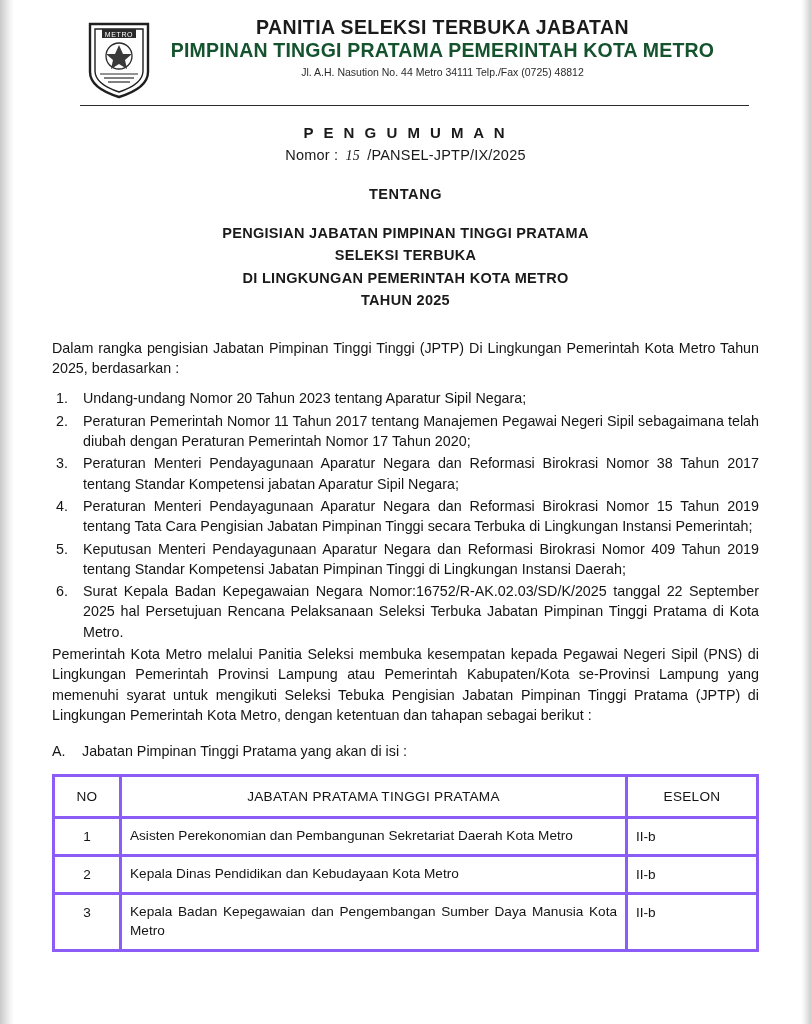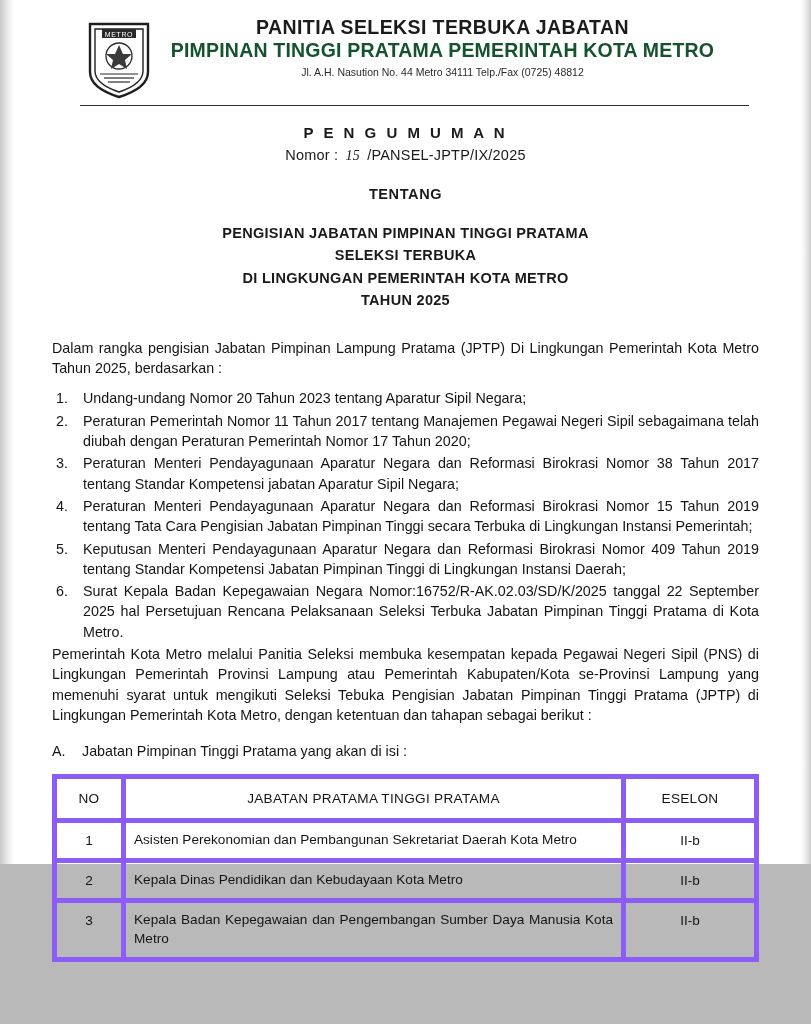--- a/index.html
+++ b/index.html
@@ -9,21 +9,21 @@
   }
   body {
     width: 811px;
     height: 1024px;
     font-family: "Liberation Sans", sans-serif;
     overflow: hidden;
   }
   .page {
     position: relative;
     width: 811px;
-    height: 864px;
+    height: 1024px;
     background: #ffffff;
     box-sizing: border-box;
     padding: 10px 52px 0 52px;
     color: #1a1a1a;
   }
   .page::before {
     content: "";
     position: absolute;
     left: 0; top: 0; bottom: 0;
     width: 14px;
@@ -160,32 +160,32 @@
   .section-a .letter { width: 30px; flex: 0 0 30px; }
 
   
   table.jabatan {
     margin-top: 12px;
     width: 100%;
     border-collapse: collapse;
     font-size: 13.6px;
   }
   table.jabatan th, table.jabatan td {
-    border: 5px solid #8b5cf6;
+    border: 3px solid #8b5cf6;
     padding: 8px 8px;
     vertical-align: top;
   }
   table.jabatan th {
     text-align: center;
     font-weight: normal;
     letter-spacing: .3px;
     padding: 10px 6px;
   }
   .col-no { width: 48px; text-align: center; }
-  .col-esl { width: 112px; text-align: center; }
+  .col-esl { width: 112px; text-align: left; }
   td.col-jab { text-align: justify; line-height: 1.38; }
 </style>
 </head>
 <body>
 
 <div class="page">
 
   <div class="letterhead">
     <div class="logo">
       <svg width="70" height="80" viewBox="0 0 70 80" aria-hidden="true">
@@ -218,21 +218,21 @@
     <div class="t-tentang">TENTANG</div>
     <div class="t-sub">
       <div>PENGISIAN JABATAN PIMPINAN TINGGI PRATAMA</div>
       <div>SELEKSI TERBUKA</div>
       <div>DI LINGKUNGAN PEMERINTAH KOTA METRO</div>
       <div>TAHUN 2025</div>
     </div>
   </div>
 
   <div class="body">
-    <p class="para">Dalam rangka pengisian Jabatan Pimpinan Lampung Pratama (JPTP) Di Lingkungan Pemerintah Kota Metro Tahun 2025, berdasarkan :</p>
+    <p class="para">Dalam rangka pengisian Jabatan Pimpinan Tinggi Tinggi (JPTP) Di Lingkungan Pemerintah Kota Metro Tahun 2025, berdasarkan :</p>
 
     <ol class="legal">
       <li><span class="num">1.</span><span>Undang-undang Nomor 20 Tahun 2023 tentang Aparatur Sipil Negara;</span></li>
       <li><span class="num">2.</span><span>Peraturan Pemerintah Nomor 11 Tahun 2017 tentang Manajemen Pegawai Negeri Sipil sebagaimana telah diubah dengan Peraturan Pemerintah Nomor 17 Tahun 2020;</span></li>
       <li><span class="num">3.</span><span>Peraturan Menteri Pendayagunaan Aparatur Negara dan Reformasi Birokrasi Nomor 38 Tahun 2017 tentang Standar Kompetensi jabatan Aparatur Sipil Negara;</span></li>
       <li><span class="num">4.</span><span>Peraturan Menteri Pendayagunaan Aparatur Negara dan Reformasi Birokrasi Nomor 15 Tahun 2019 tentang Tata Cara Pengisian Jabatan Pimpinan Tinggi secara Terbuka di Lingkungan Instansi Pemerintah;</span></li>
       <li><span class="num">5.</span><span>Keputusan Menteri Pendayagunaan Aparatur Negara dan Reformasi Birokrasi Nomor 409 Tahun 2019 tentang Standar Kompetensi Jabatan Pimpinan Tinggi di Lingkungan Instansi Daerah;</span></li>
       <li><span class="num">6.</span><span>Surat Kepala Badan Kepegawaian Negara Nomor:16752/R-AK.02.03/SD/K/2025 tanggal 22 September 2025 hal Persetujuan Rencana Pelaksanaan Seleksi Terbuka Jabatan Pimpinan Tinggi Pratama di Kota Metro.</span></li>
     </ol>
 

